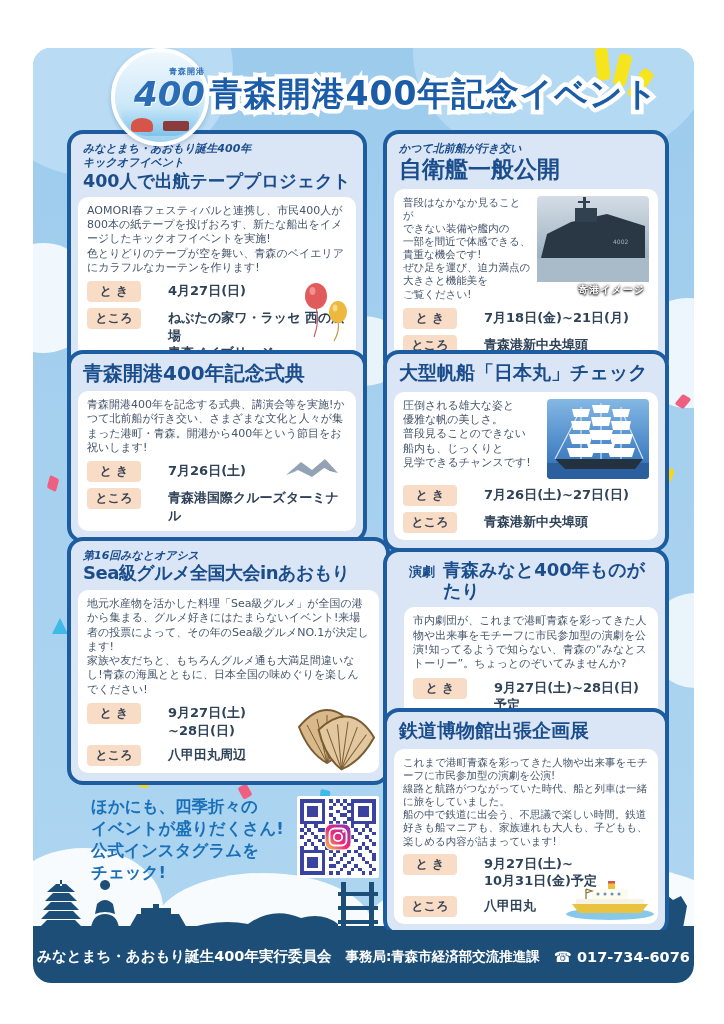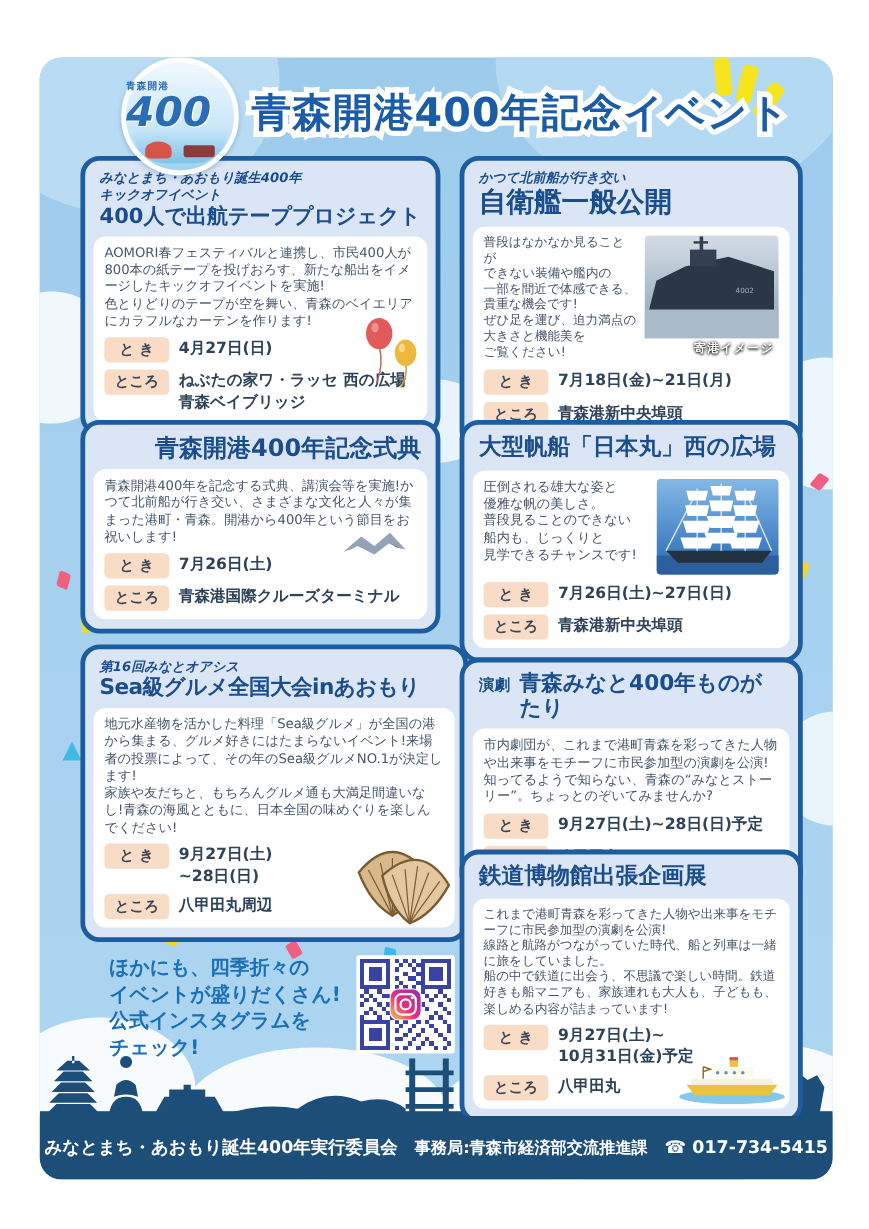--- a/index.html
+++ b/index.html
@@ -7,23 +7,23 @@
   .page { position:relative; width:724px; height:1024px; background:#fff; overflow:hidden; }
 
   .flyer { position:absolute; left:33px; top:48px; width:661px; height:935px;
            background:linear-gradient(180deg,#9ccbec 0%,#a5d0ee 40%,#aed6f1 100%);
            border-radius:18px; overflow:hidden; }
 
   
   .blob { position:absolute; border-radius:50%; pointer-events:none; }
 
   
-  .logo-badge { position:absolute; left:68px; top:0px; width:98px; height:98px; border-radius:50%;
+  .logo-badge { position:absolute; left:78px; top:0px; width:98px; height:98px; border-radius:50%;
                 background:linear-gradient(180deg,#f0f8fe 0%,#cfe9f9 55%,#9fd2ef 100%);
-                border:4px solid #fff; box-shadow:0 2px 4px rgba(20,60,110,.25); z-index:5; text-align:left; }
+                border:4px solid #fff; box-shadow:0 2px 4px rgba(20,60,110,.25); z-index:5; text-align:right; }
   .logo-top { font-size:8px; font-weight:bold; color:#2a6db5; margin-top:14px; letter-spacing:1px; }
   .logo-400 { font-size:34px; font-weight:900; font-style:italic; color:#2a6db5; line-height:1;
               text-shadow:1px 1px 0 #fff; }
   .logo-art { position:absolute; left:6px; right:6px; bottom:6px; height:26px; border-radius:0 0 44px 44px; overflow:hidden;
               background:linear-gradient(180deg,#bfe3f7,#7ec3ea); }
   .logo-neb { position:absolute; left:10px; bottom:4px; width:22px; height:14px; border-radius:50% 50% 20% 20%; background:#d65548; }
   .logo-train { position:absolute; right:10px; bottom:5px; width:26px; height:10px; border-radius:2px; background:#8a3b3b; }
 
   .title-wrap { position:absolute; left:170px; top:24px; width:462px; text-align:center; z-index:5; }
   .title-layer { position:absolute; left:0; top:0; width:100%; font-size:33px; font-weight:800; letter-spacing:1px;
@@ -33,41 +33,41 @@
                               3px 0 0 #fff,-3px 0 0 #fff,0 3px 0 #fff,0 -3px 0 #fff; }
   .burst { position:absolute; width:13px; height:32px; background:#f6e51c; border-radius:4px; z-index:4; }
 
   
   .card { position:absolute; border:4px solid #1e5ca0; background:#dae6f5; border-radius:16px; z-index:3; }
   .card-head { padding:8px 12px 3px; }
   .pre-title { font-size:11px; font-weight:bold; color:#1b4d8c; line-height:1.3; white-space:pre-line;font-style:italic; }
   .card-title { font-weight:800; color:#1b4d8c; line-height:1.15; }
   .card-body { background:#fff; border-radius:10px; margin:3px 7px 8px; padding:7px 9px; position:relative; }
   .body-text { font-size:11px; color:#45566b; line-height:1.3; white-space:pre-line; }
-  .meta { display:flex; gap:8px; margin-top:6px; align-items:flex-start; }
+  .meta { display:flex; gap:27px; margin-top:6px; align-items:flex-start; }
   .chip { flex:none; width:54px; text-align:center; background:#f9dcc6; color:#3a4454; font-weight:bold;
           font-size:12px; border-radius:4px; padding:2px 0; }
   .meta-value { font-weight:bold; font-size:13px; color:#2e4258; line-height:1.35; white-space:pre-line; padding-top:1px; }
   .cols { display:flex; gap:6px; }
   .col-text { flex:1; }
   .photo { flex:none; position:relative; border-radius:4px; overflow:hidden; }
   .photo-caption { position:absolute; right:4px; bottom:5px; font-size:10px; font-weight:bold; color:#fff;
                    text-shadow:0 1px 2px #000,0 0 3px #000; letter-spacing:1px; }
 
   #card1 { left:34px; top:82px;  width:300px; }
   #card2 { left:350px; top:82px; width:286px; }
   #card3 { left:34px; top:302px; width:300px; }
   #card4 { left:350px; top:302px; width:286px; }
   #card5 { left:34px; top:489px; width:323px; }
-  #card6 { left:350px; top:500px; width:286px; }
+  #card6 { left:350px; top:500px; width:286px;padding-left:10px; }
   #card7 { left:350px; top:660px; width:286px; }
 
   #card1 .card-title { font-size:17.5px; }
   #card2 .card-title { font-size:23px; }
-  #card3 .card-title { font-size:20px;text-align:right; }
+  #card3 .card-title { font-size:20px; }
   #card4 .card-title { font-size:19px; }
   #card5 .card-title { font-size:18px; letter-spacing:-0.5px; }
   #card6 .card-title { font-size:18px; }
   #card7 .card-title { font-size:19px; }
   #card2 .body-text, #card7 .body-text { font-size:10.5px; line-height:1.25; }
   #card6 .card-head { display:flex; align-items:baseline; gap:8px; }
   .genre { font-size:13px; font-weight:bold; color:#1b4d8c; flex:none; }
 
   .illu { position:absolute; pointer-events:none; }
 
@@ -231,21 +231,21 @@
         </div>
         <svg class="illu" style="right:18px;bottom:46px;" width="52" height="26" viewBox="0 0 52 26">
           <path d="M0 16 L15 3 L26 11 L39 0 L52 14 L38 9 L26 18 L12 11 Z" fill="#93a2b5"></path>
           <path d="M0 16 L8 13 L12 11 Z M52 14 L44 12 L39 9 Z" fill="#6e7f94"></path>
         </svg>
       </div>
     </div>
 
     <div class="card" id="card4">
       <div class="card-head" style="padding-bottom:5px;">
-        <div class="card-title">大型帆船「日本丸」西の広場</div>
+        <div class="card-title">大型帆船「日本丸」チェック</div>
       </div>
       <div class="card-body">
         <div class="cols">
           <div class="col-text body-text">圧倒される雄大な姿と
 優雅な帆の美しさ。
 普段見ることのできない
 船内も、じっくりと
 見学できるチャンスです!</div>
           <div class="photo" style="width:102px;height:80px;">
             <svg width="102" height="80" viewBox="0 0 102 80" preserveAspectRatio="none">
@@ -427,17 +427,17 @@
         <path d="M382 10 L390 10 L390 48 L382 48 Z M370 22 L402 22 L402 30 L370 30 Z"></path>
         <path d="M412 30 L508 30 L508 48 L412 48 Z M468 22 L490 22 L490 30 L468 30 Z M430 12 L433 12 L433 30 L430 30 Z"></path>
         <path d="M530 50 L556 6 L582 50 Z"></path>
         <path d="M594 48 L600 30 L608 36 L614 20 L624 24 L630 12 L640 20 L648 16 L654 26 L650 48 Z"></path>
       </g>
     </svg>
 
     <div class="footer-band">
       <span class="f-org">みなとまち・あおもり誕生400年実行委員会</span>
       <span class="f-office">事務局:青森市経済部交流推進課</span>
-      <span class="f-phone">☎ 017-734-5415</span>
+      <span class="f-phone">☎ 017-734-6076</span>
     </div>
 
   </div>
 </div>
 
 </body></html>

